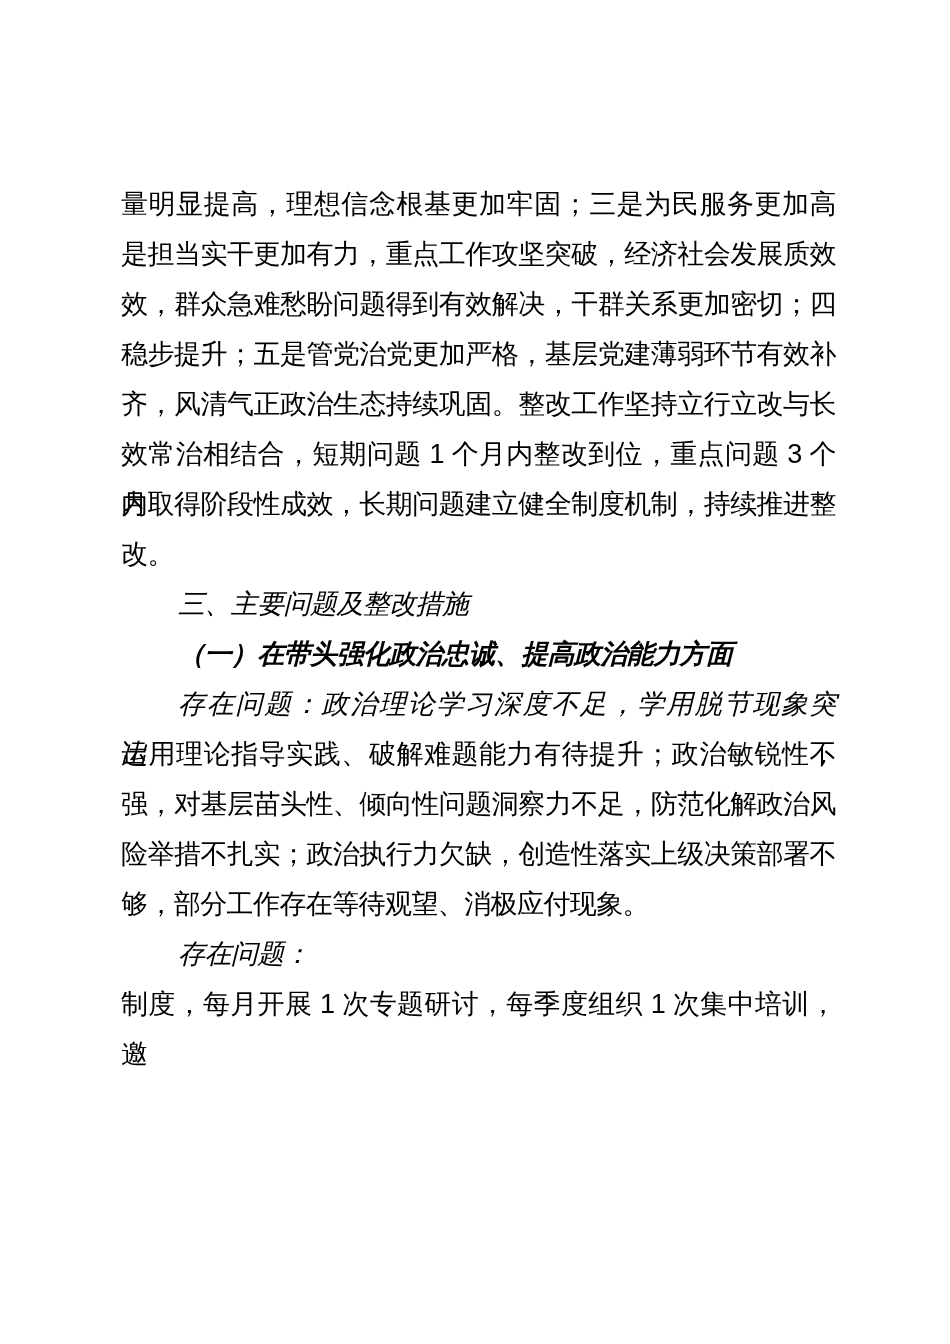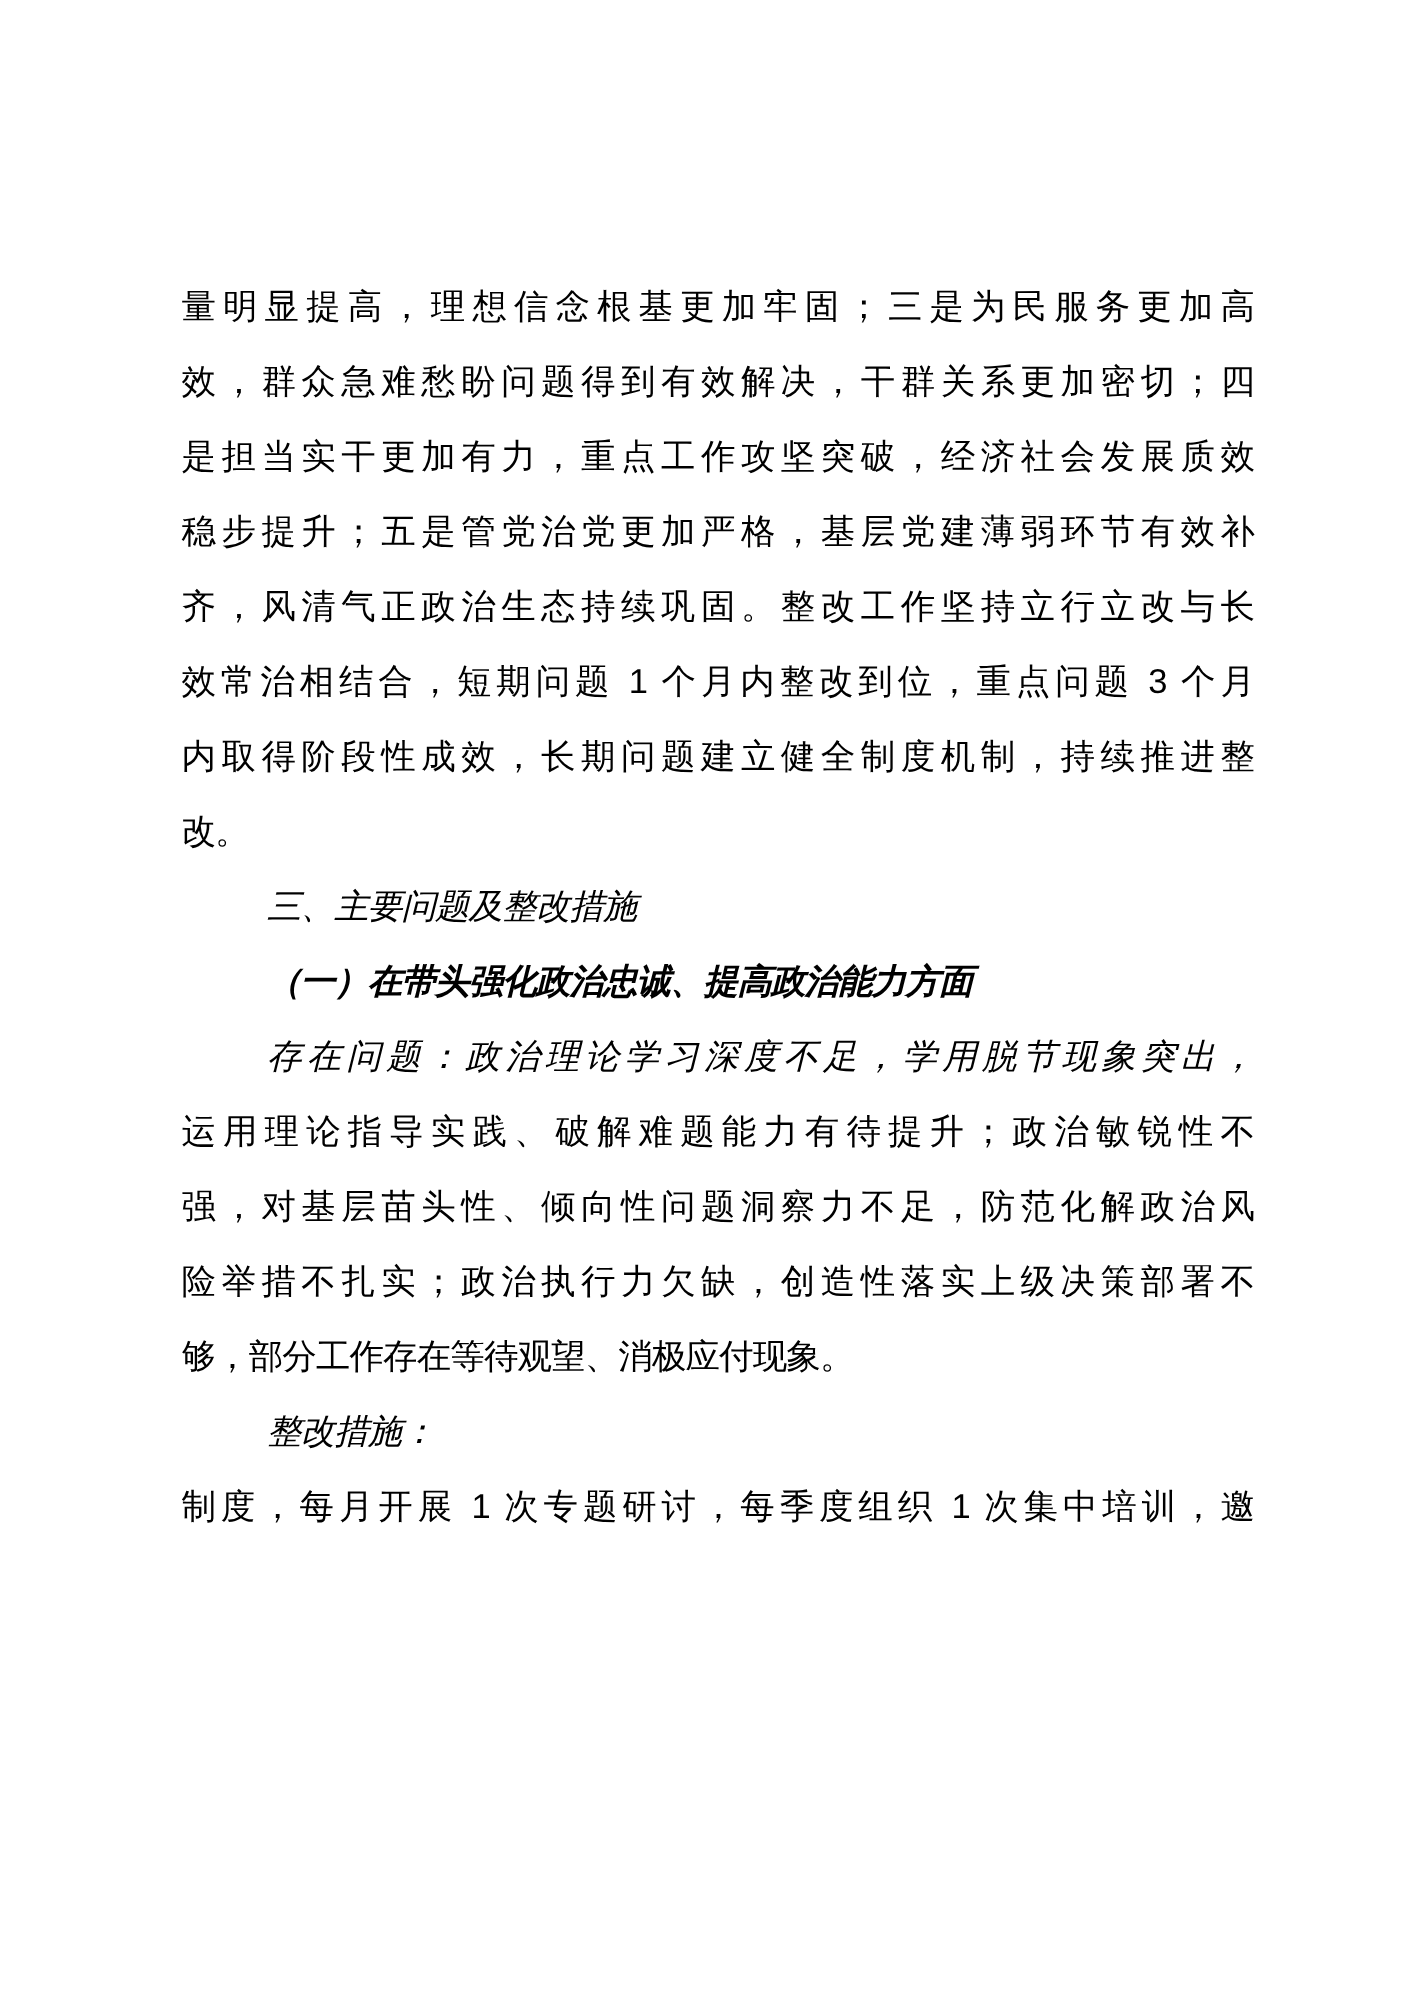--- a/index.html
+++ b/index.html
@@ -18,21 +18,21 @@
   }
   .text-block {
     position: absolute;
     left: 121px;
     top: 179px;
     width: 715px;
   }
   .line {
     height: 50px;
     line-height: 50px;
-    font-size: 23px;
+    font-size: 27px;
     letter-spacing: -0.6px;
     color: #000000;
     text-align: left;
   }
   
   .jst {
     text-align: justify;
     text-align-last: justify;
   }
   
@@ -45,22 +45,22 @@
   }
 </style>
 </head>
 <body>
 
 <div class="page">
   <div class="text-block">
 
     <div>
       <div class="line jst">量明显提高，理想信念根基更加牢固；三是为民服务更加高</div>
+      <div class="line jst">是担当实干更加有力，重点工作攻坚突破，经济社会发展质效</div>
       <div class="line jst">效，群众急难愁盼问题得到有效解决，干群关系更加密切；四</div>
-      <div class="line jst">是担当实干更加有力，重点工作攻坚突破，经济社会发展质效</div>
       <div class="line jst">稳步提升；五是管党治党更加严格，基层党建薄弱环节有效补</div>
       <div class="line jst">齐，风清气正政治生态持续巩固。整改工作坚持立行立改与长</div>
       <div class="line jst">效常治相结合，短期问题 1 个月内整改到位，重点问题 3 个月</div>
       <div class="line jst">内取得阶段性成效，长期问题建立健全制度机制，持续推进整</div>
       <div class="line">改。</div>
     </div>
 
     <div>
       <div class="line ind">三、主要问题及整改措施</div>
     </div>
@@ -71,21 +71,21 @@
 
     <div>
       <div class="line ind jst">存在问题：政治理论学习深度不足，学用脱节现象突出，</div>
       <div class="line jst">运用理论指导实践、破解难题能力有待提升；政治敏锐性不</div>
       <div class="line jst">强，对基层苗头性、倾向性问题洞察力不足，防范化解政治风</div>
       <div class="line jst">险举措不扎实；政治执行力欠缺，创造性落实上级决策部署不</div>
       <div class="line">够，部分工作存在等待观望、消极应付现象。</div>
     </div>
 
     <div>
-      <div class="line ind">整改措施：</div>
+      <div class="line ind">存在问题：</div>
     </div>
 
     <div>
       <div class="line jst">制度，每月开展 1 次专题研讨，每季度组织 1 次集中培训，邀</div>
     </div>
 
   </div>
 </div>
 
 </body></html>

